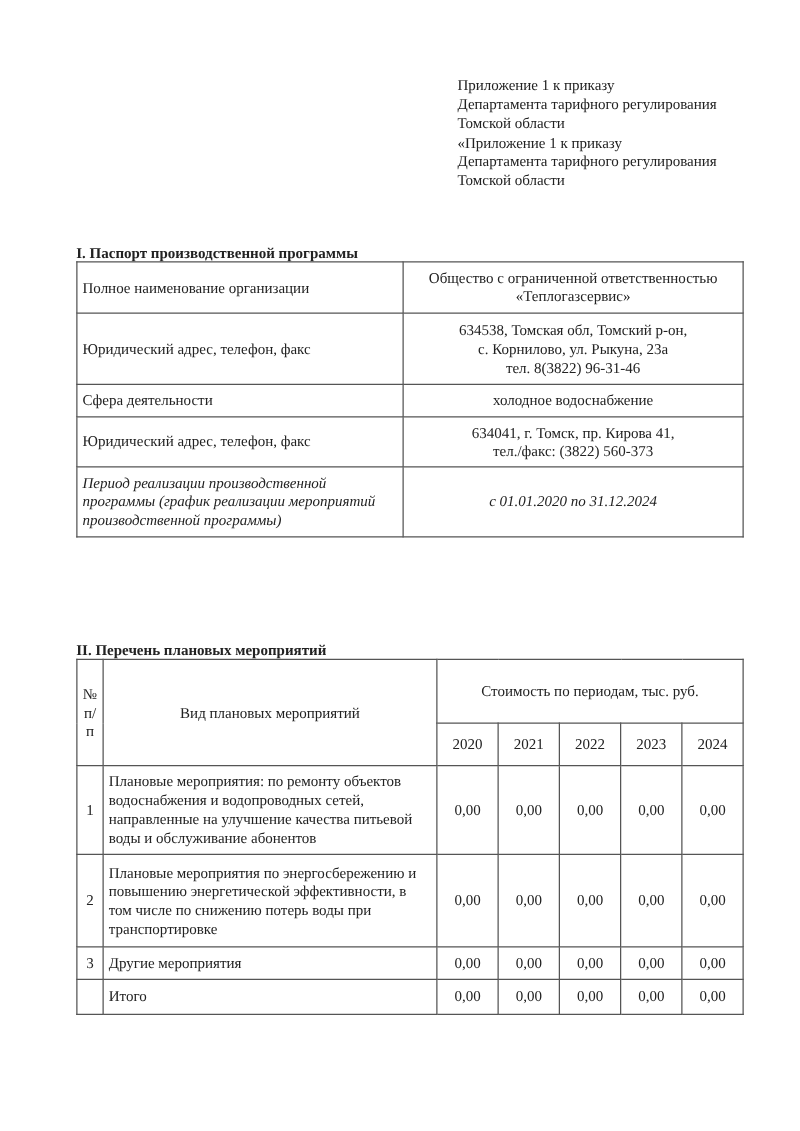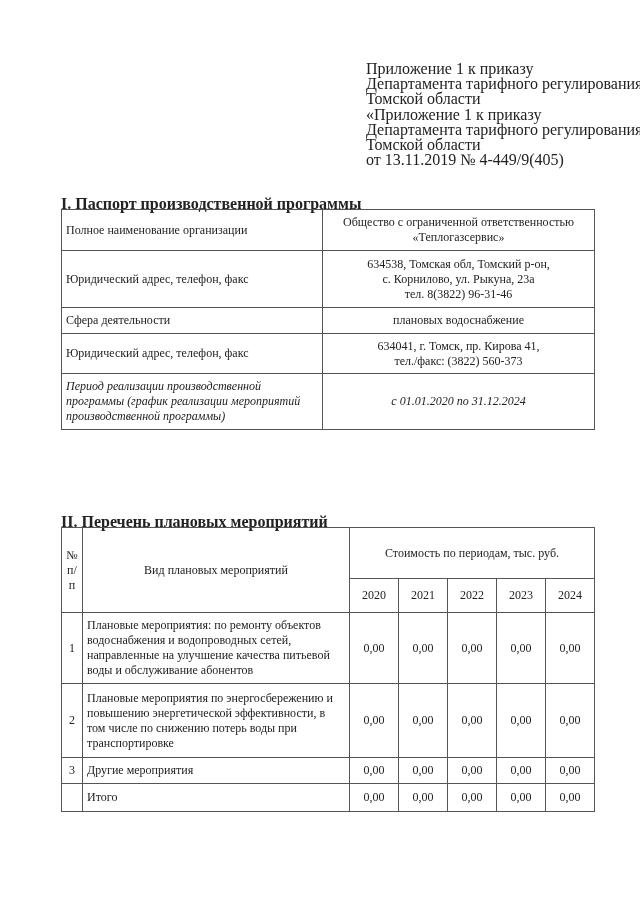--- a/index.html
+++ b/index.html
@@ -1,40 +1,39 @@
 <!DOCTYPE html>
 <html><head>
 <meta charset="utf-8">
 <style>
   html, body { margin:0; padding:0; background:#ffffff; }
   body { width:640px; height:905px; position:relative; overflow:hidden;
          font-family: "Liberation Serif", "DejaVu Serif", serif; color:#222; font-size:12px; }
-  .appendix { position:absolute; left:366px; top:61px; width:260px; line-height:15.2px; font-size:16px; }
+  .appendix { position:absolute; left:366px; top:61px; width:260px; line-height:15.2px; font-size:12px; }
   .appendix div { white-space:nowrap; }
-  .section-title { position:absolute; left:61px; font-weight:bold; font-size:16px; white-space:nowrap; }
+  .section-title { position:absolute; left:61px; font-weight:bold; font-size:12px; white-space:nowrap; }
   table { border-collapse:collapse; position:absolute; left:61px; width:534px; font-size:12px; }
   td, th { border:1px solid #555; font-weight:normal; padding:2px 4px; line-height:15px; }
   .t1 td.label { text-align:left; width:252px; }
   .t1 td.value { text-align:center; }
   .t2 td, .t2 th { text-align:center; vertical-align:middle; }
   .t2 td.desc { text-align:left; }
   .t2 th.num { width:16px; padding:2px; }
   .t2 th.yr { width:40px; }
 </style>
 </head>
 <body>
 
 <div class="appendix">
   <div>Приложение 1 к приказу</div>
   <div>Департамента тарифного регулирования</div>
   <div>Томской области</div>
   <div>«Приложение 1 к приказу</div>
   <div>Департамента тарифного регулирования</div>
   <div>Томской области</div>
-  <div>от 13.11.2019 № 4-449/9(405)</div>
 </div>
 
 <div class="section-title" style="top:195px;">I. Паспорт производственной программы</div>
 
 <table class="t1" style="top:209px;padding-left:22px;">
   <tbody>
       <tr style="height:41px;">
     <td class="label">Полное наименование организации</td>
     <td class="value">
       <div>Общество с ограниченной ответственностью</div>
@@ -45,21 +44,21 @@
     <td class="label">Юридический адрес, телефон, факс</td>
     <td class="value">
       <div>634538, Томская обл, Томский р-он,</div>
       <div>с. Корнилово, ул. Рыкуна, 23а</div>
       <div>тел. 8(3822) 96-31-46</div>
     </td>
   </tr>
   <tr style="height:26px;">
     <td class="label">Сфера деятельности</td>
     <td class="value">
-      <div>плановых водоснабжение</div>
+      <div>холодное водоснабжение</div>
     </td>
   </tr>
   <tr style="height:40px;">
     <td class="label">Юридический адрес, телефон, факс</td>
     <td class="value">
       <div>634041, г. Томск, пр. Кирова 41,</div>
       <div>тел./факс: (3822) 560-373</div>
     </td>
   </tr>
   <tr style="height:56px;font-style:italic;">

